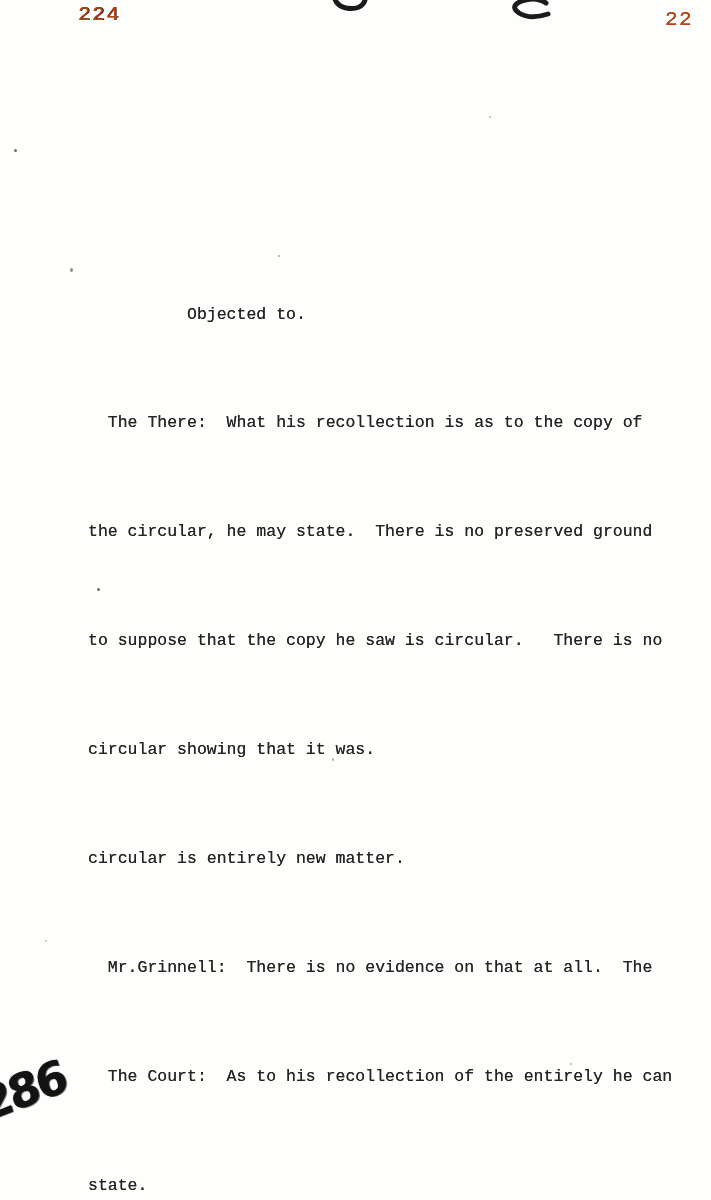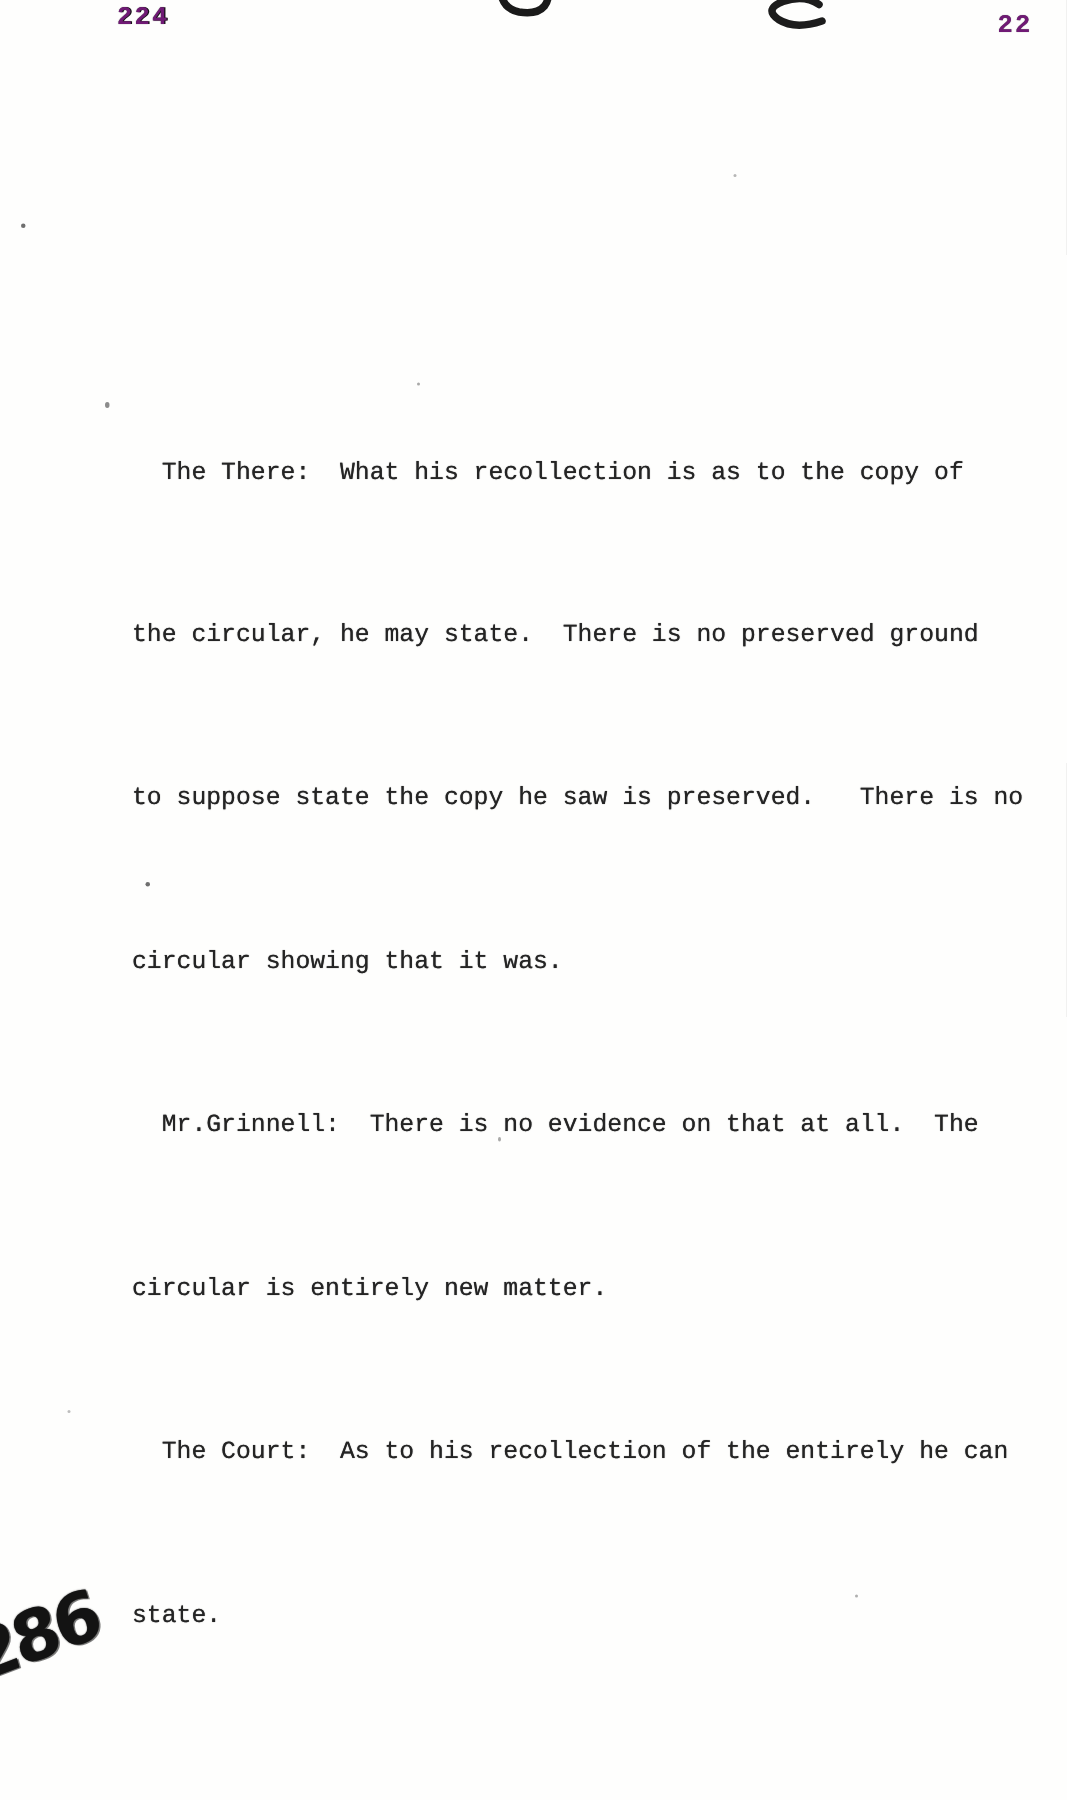--- a/index.html
+++ b/index.html
@@ -12,23 +12,23 @@
     width: 711px;
     height: 1200px;
     margin: 0 auto;
     background: #fefefd;
     overflow: hidden;
     font-family: "Liberation Mono", "DejaVu Sans Mono", monospace;
     color: #1f1f1f;
   }
   .pagenum {
     position: absolute;
-    font-size: 17px;
-    font-weight: bold;
-    color: #701a75;
+    font-size: 21px;
+    font-weight: normal;
+    color: #c2410c;
     letter-spacing: 1.5px;
     text-shadow: 0.8px 0 0 #141414, 0 0 0.6px rgba(0,0,0,0.75);
   }
   .pagenum-left  { left: 78px;  top: 3px; }
   .pagenum-right { left: 665px; top: 8px; text-shadow: 0 0 0.5px rgba(0,0,0,0.7); }
   .transcript {
     position: absolute;
     left: 88px;
     top: 224px;
     width: 600px;
@@ -70,26 +70,27 @@
 
   <div class="pagenum pagenum-left">224</div>
   <div class="pagenum pagenum-right">22</div>
 
   <svg class="ink-marks" width="711" height="40">
     <path d="M334,-4 q2,10 12,12 q12,2 17,-4 q4,-5 1,-12" fill="none" stroke="#1a1a1a" stroke-width="5" stroke-linecap="round"></path>
     <path d="M546,3 q-10,-7 -24,-2 q-13,5 -3,12 q11,7 29,1" fill="none" stroke="#1c1c1c" stroke-width="5" stroke-linecap="round"></path>
   </svg>
 
   <div class="transcript">
+    <div class="tl">          Objected to.</div>
     <div class="tl">  The There:  What his recollection is as to the copy of</div>
     <div class="tl">the circular, he may state.  There is no preserved ground</div>
-    <div class="tl">to suppose state the copy he saw is preserved.   There is no</div>
+    <div class="tl">to suppose that the copy he saw is circular.   There is no</div>
     <div class="tl">circular showing that it was.</div>
+    <div class="tl">circular is entirely new matter.</div>
     <div class="tl">  Mr.Grinnell:  There is no evidence on that at all.  The</div>
-    <div class="tl">circular is entirely new matter.</div>
     <div class="tl">  The Court:  As to his recollection of the entirely he can</div>
     <div class="tl">state.</div>
     
     
     
     
     
     
     
     

